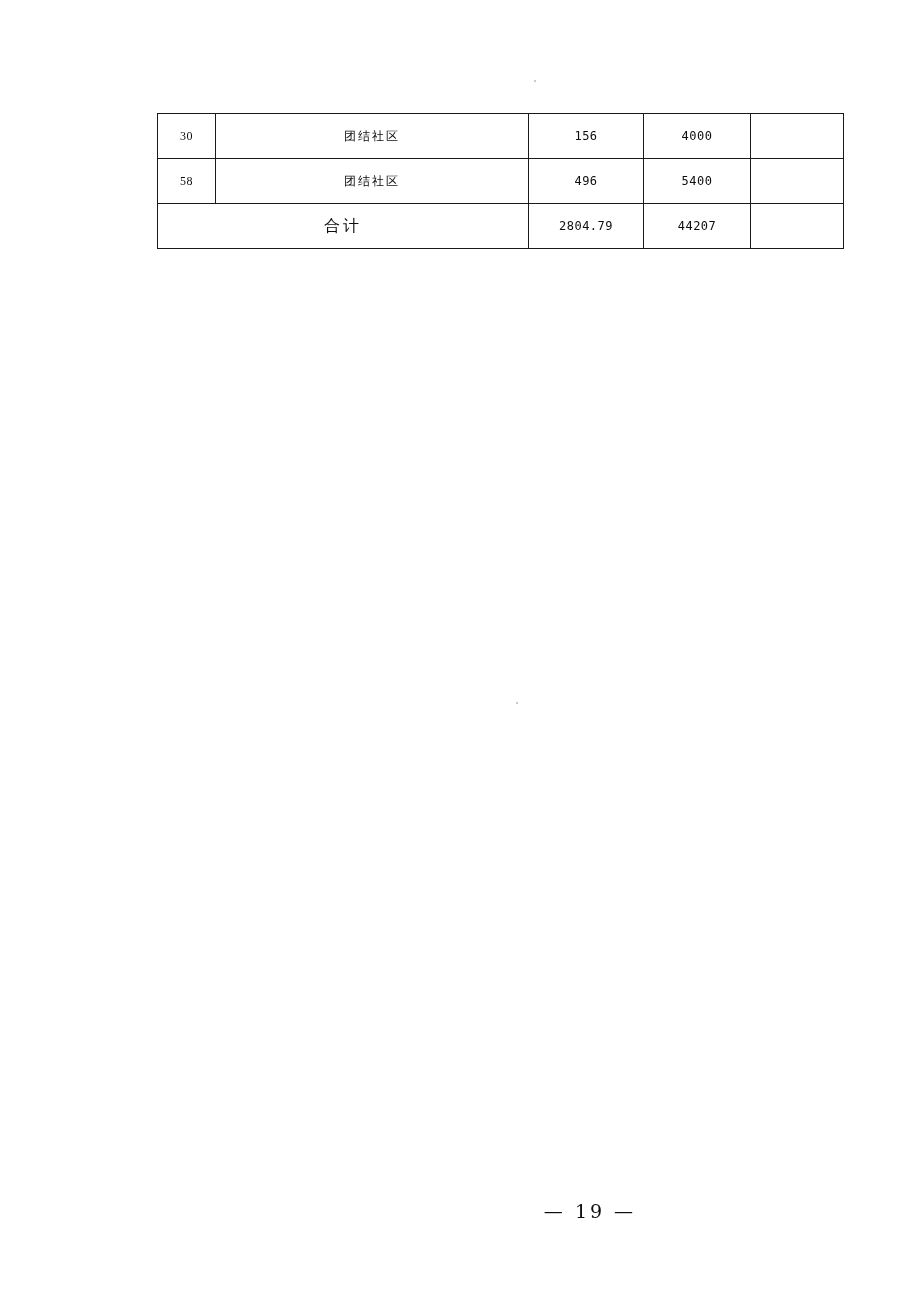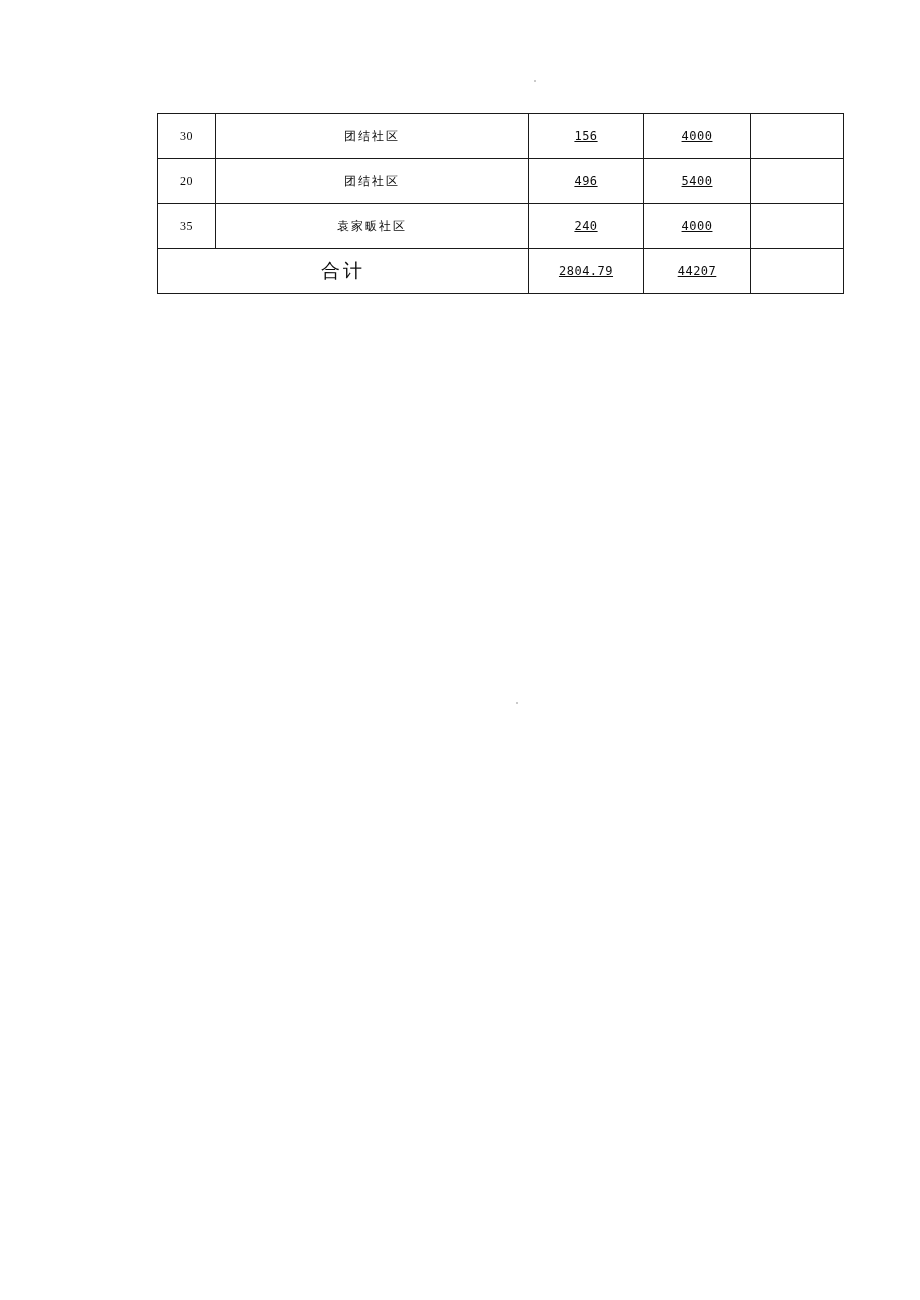--- a/index.html
+++ b/index.html
@@ -58,28 +58,27 @@
   }
   td.cell-name {
     font-family: Liberation Serif, serif;
     font-size: 17px;
     letter-spacing: 2px;
   }
   td.cell-num {
     font-family: "DejaVu Sans Mono", monospace;
     font-size: 15px;
     letter-spacing: 0.5px;
-    text-decoration: underline;
   }
   td.cell-blank {
     background: transparent;
   }
   tr.total-row td.cell-total-label {
     font-family: Liberation Serif, serif;
-    font-size: 19px;
+    font-size: 16px;
     letter-spacing: 3px;
   }
   .page-number {
     position: absolute;
     left: 0;
     right: 0;
     top: 1200px;
     text-align: center;
     font-family: "DejaVu Serif", serif;
     font-size: 19px;
@@ -117,36 +116,30 @@
       </colgroup>
       <tbody>
         <tr>
           <td class="cell-index">30</td>
           <td class="cell-name">团结社区</td>
           <td class="cell-num">156</td>
           <td class="cell-num">4000</td>
           <td class="cell-blank"></td>
         </tr>
         <tr>
-          <td class="cell-index">20</td>
+          <td class="cell-index">58</td>
           <td class="cell-name">团结社区</td>
           <td class="cell-num">496</td>
           <td class="cell-num">5400</td>
-          <td class="cell-blank"></td>
-        </tr>
-        <tr>
-          <td class="cell-index">35</td>
-          <td class="cell-name">袁家畈社区</td>
-          <td class="cell-num">240</td>
-          <td class="cell-num">4000</td>
           <td class="cell-blank"></td>
         </tr>
         <tr class="total-row">
           <td class="cell-total-label" colspan="2">合计</td>
           <td class="cell-num">2804.79</td>
           <td class="cell-num">44207</td>
           <td class="cell-blank"></td>
         </tr>
       </tbody>
     </table>
   </div>
 
+  <div class="page-number">— 19 —</div>
 </div>
 
 </body></html>

